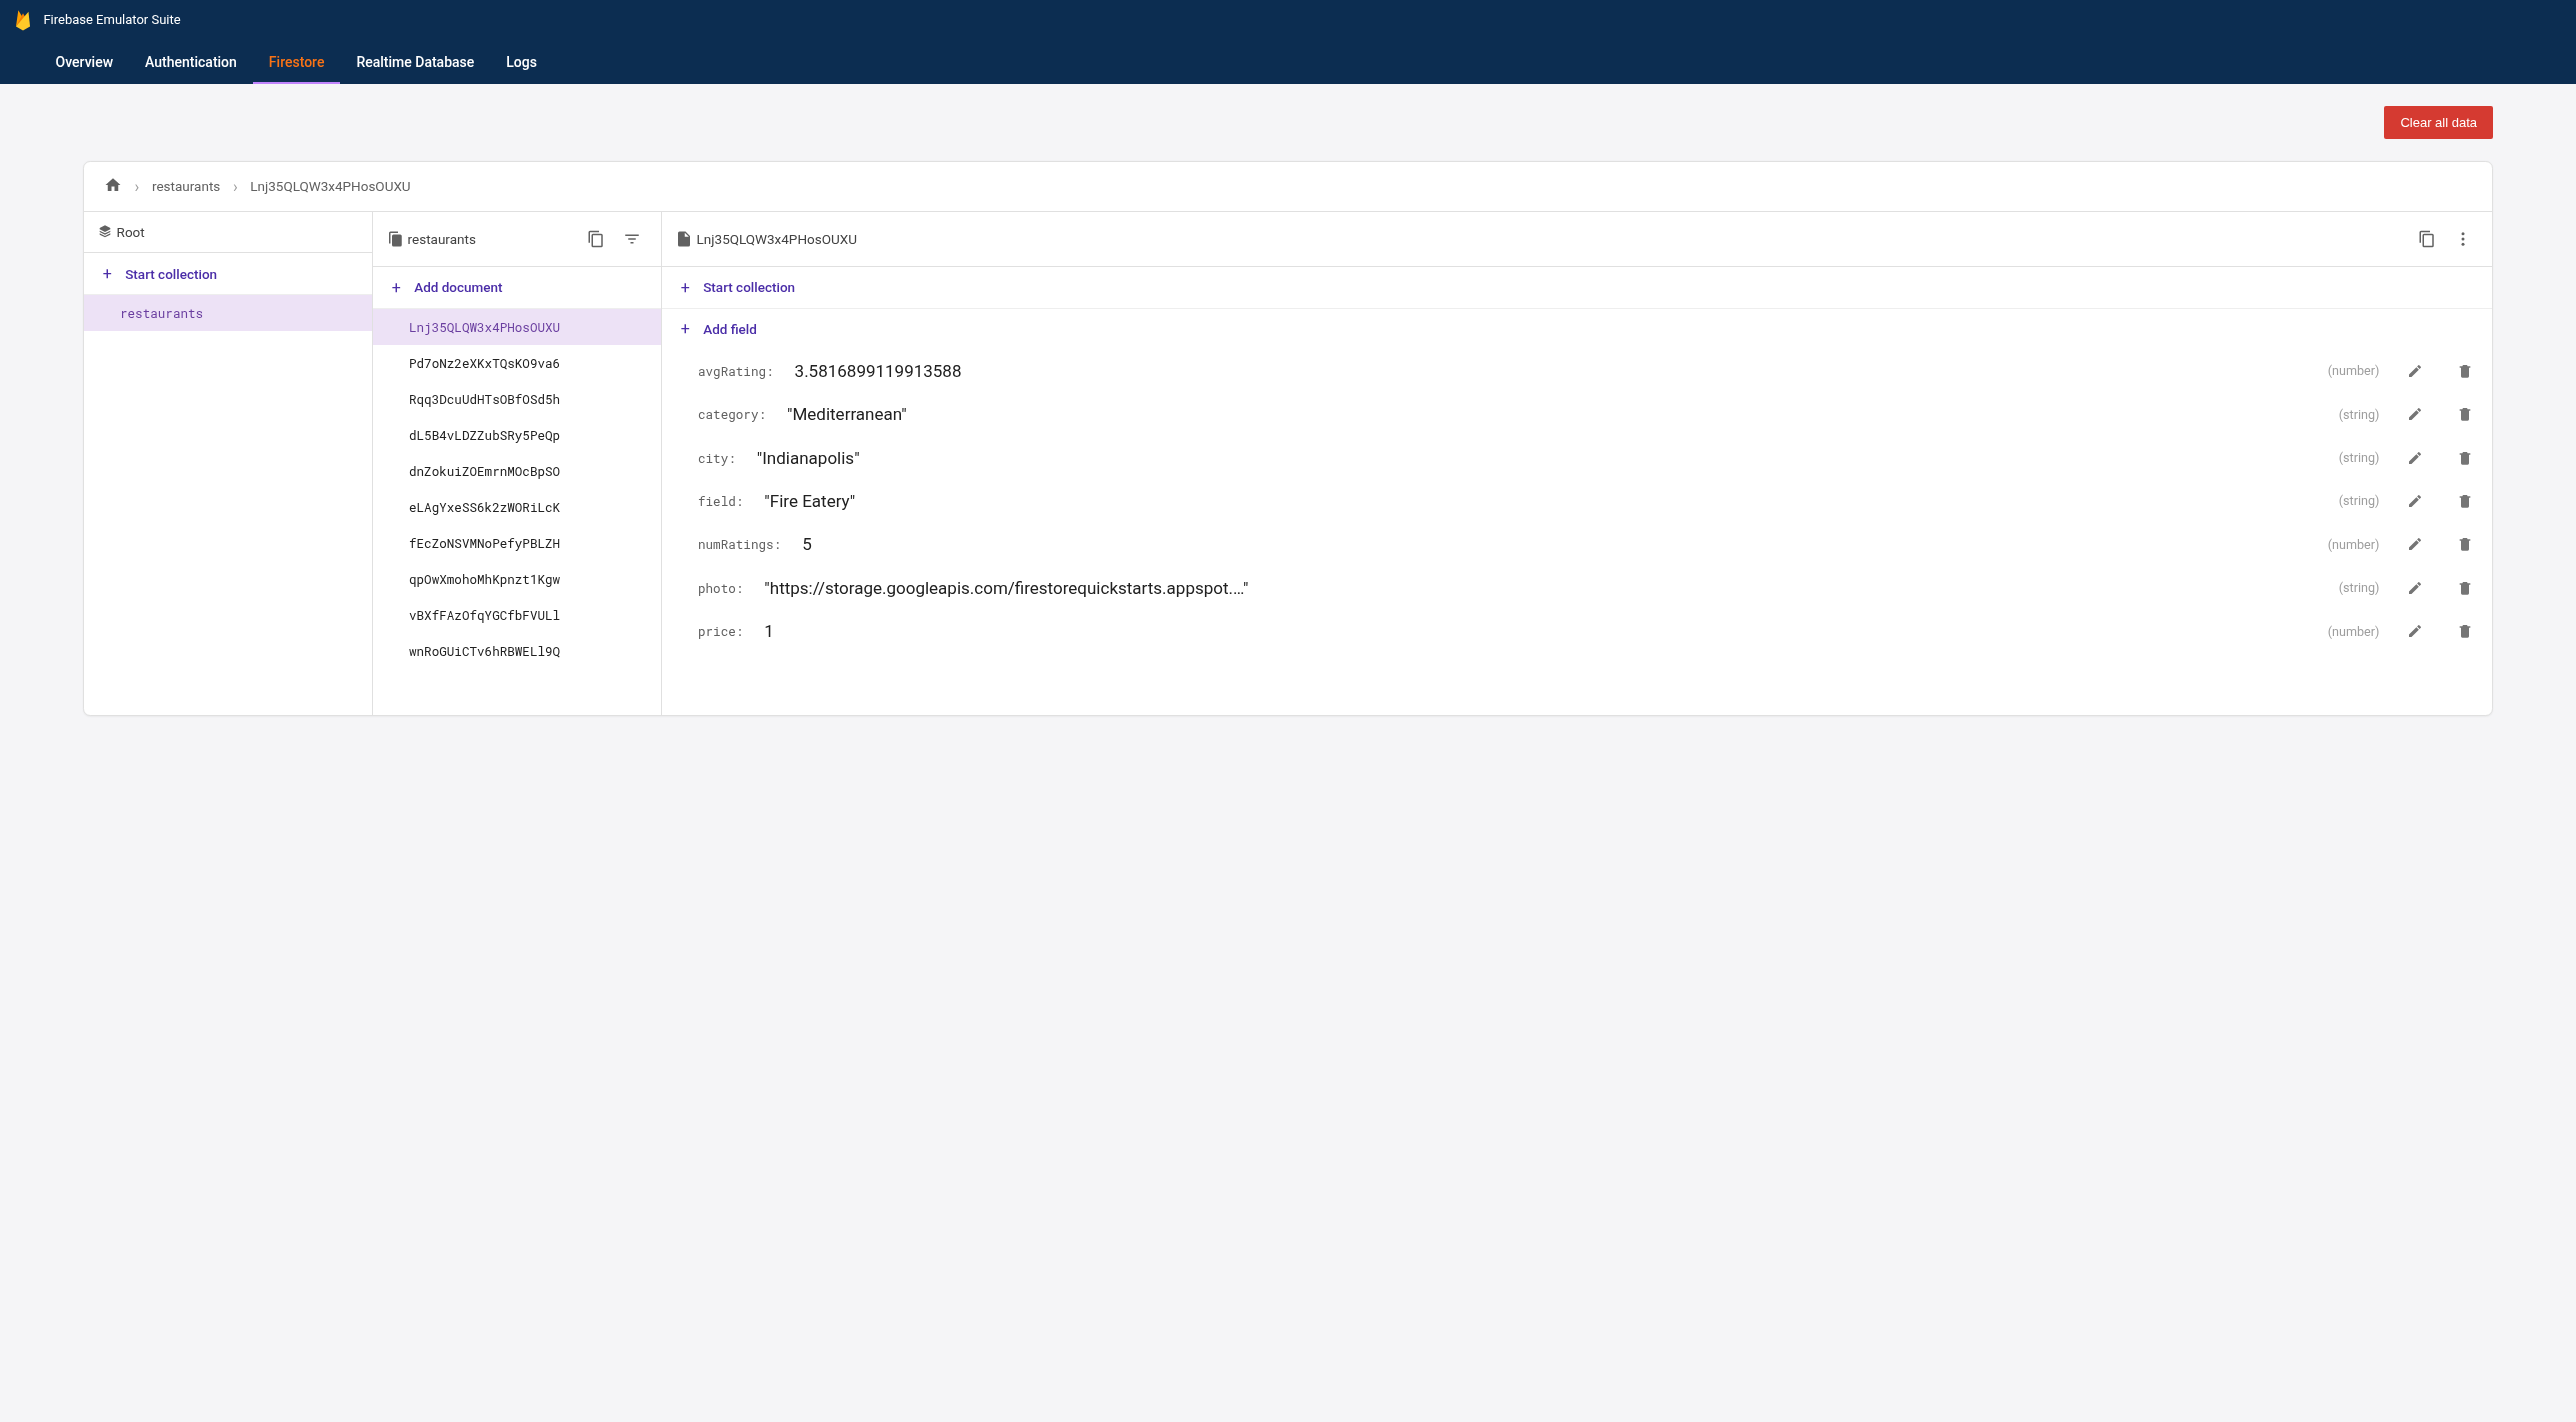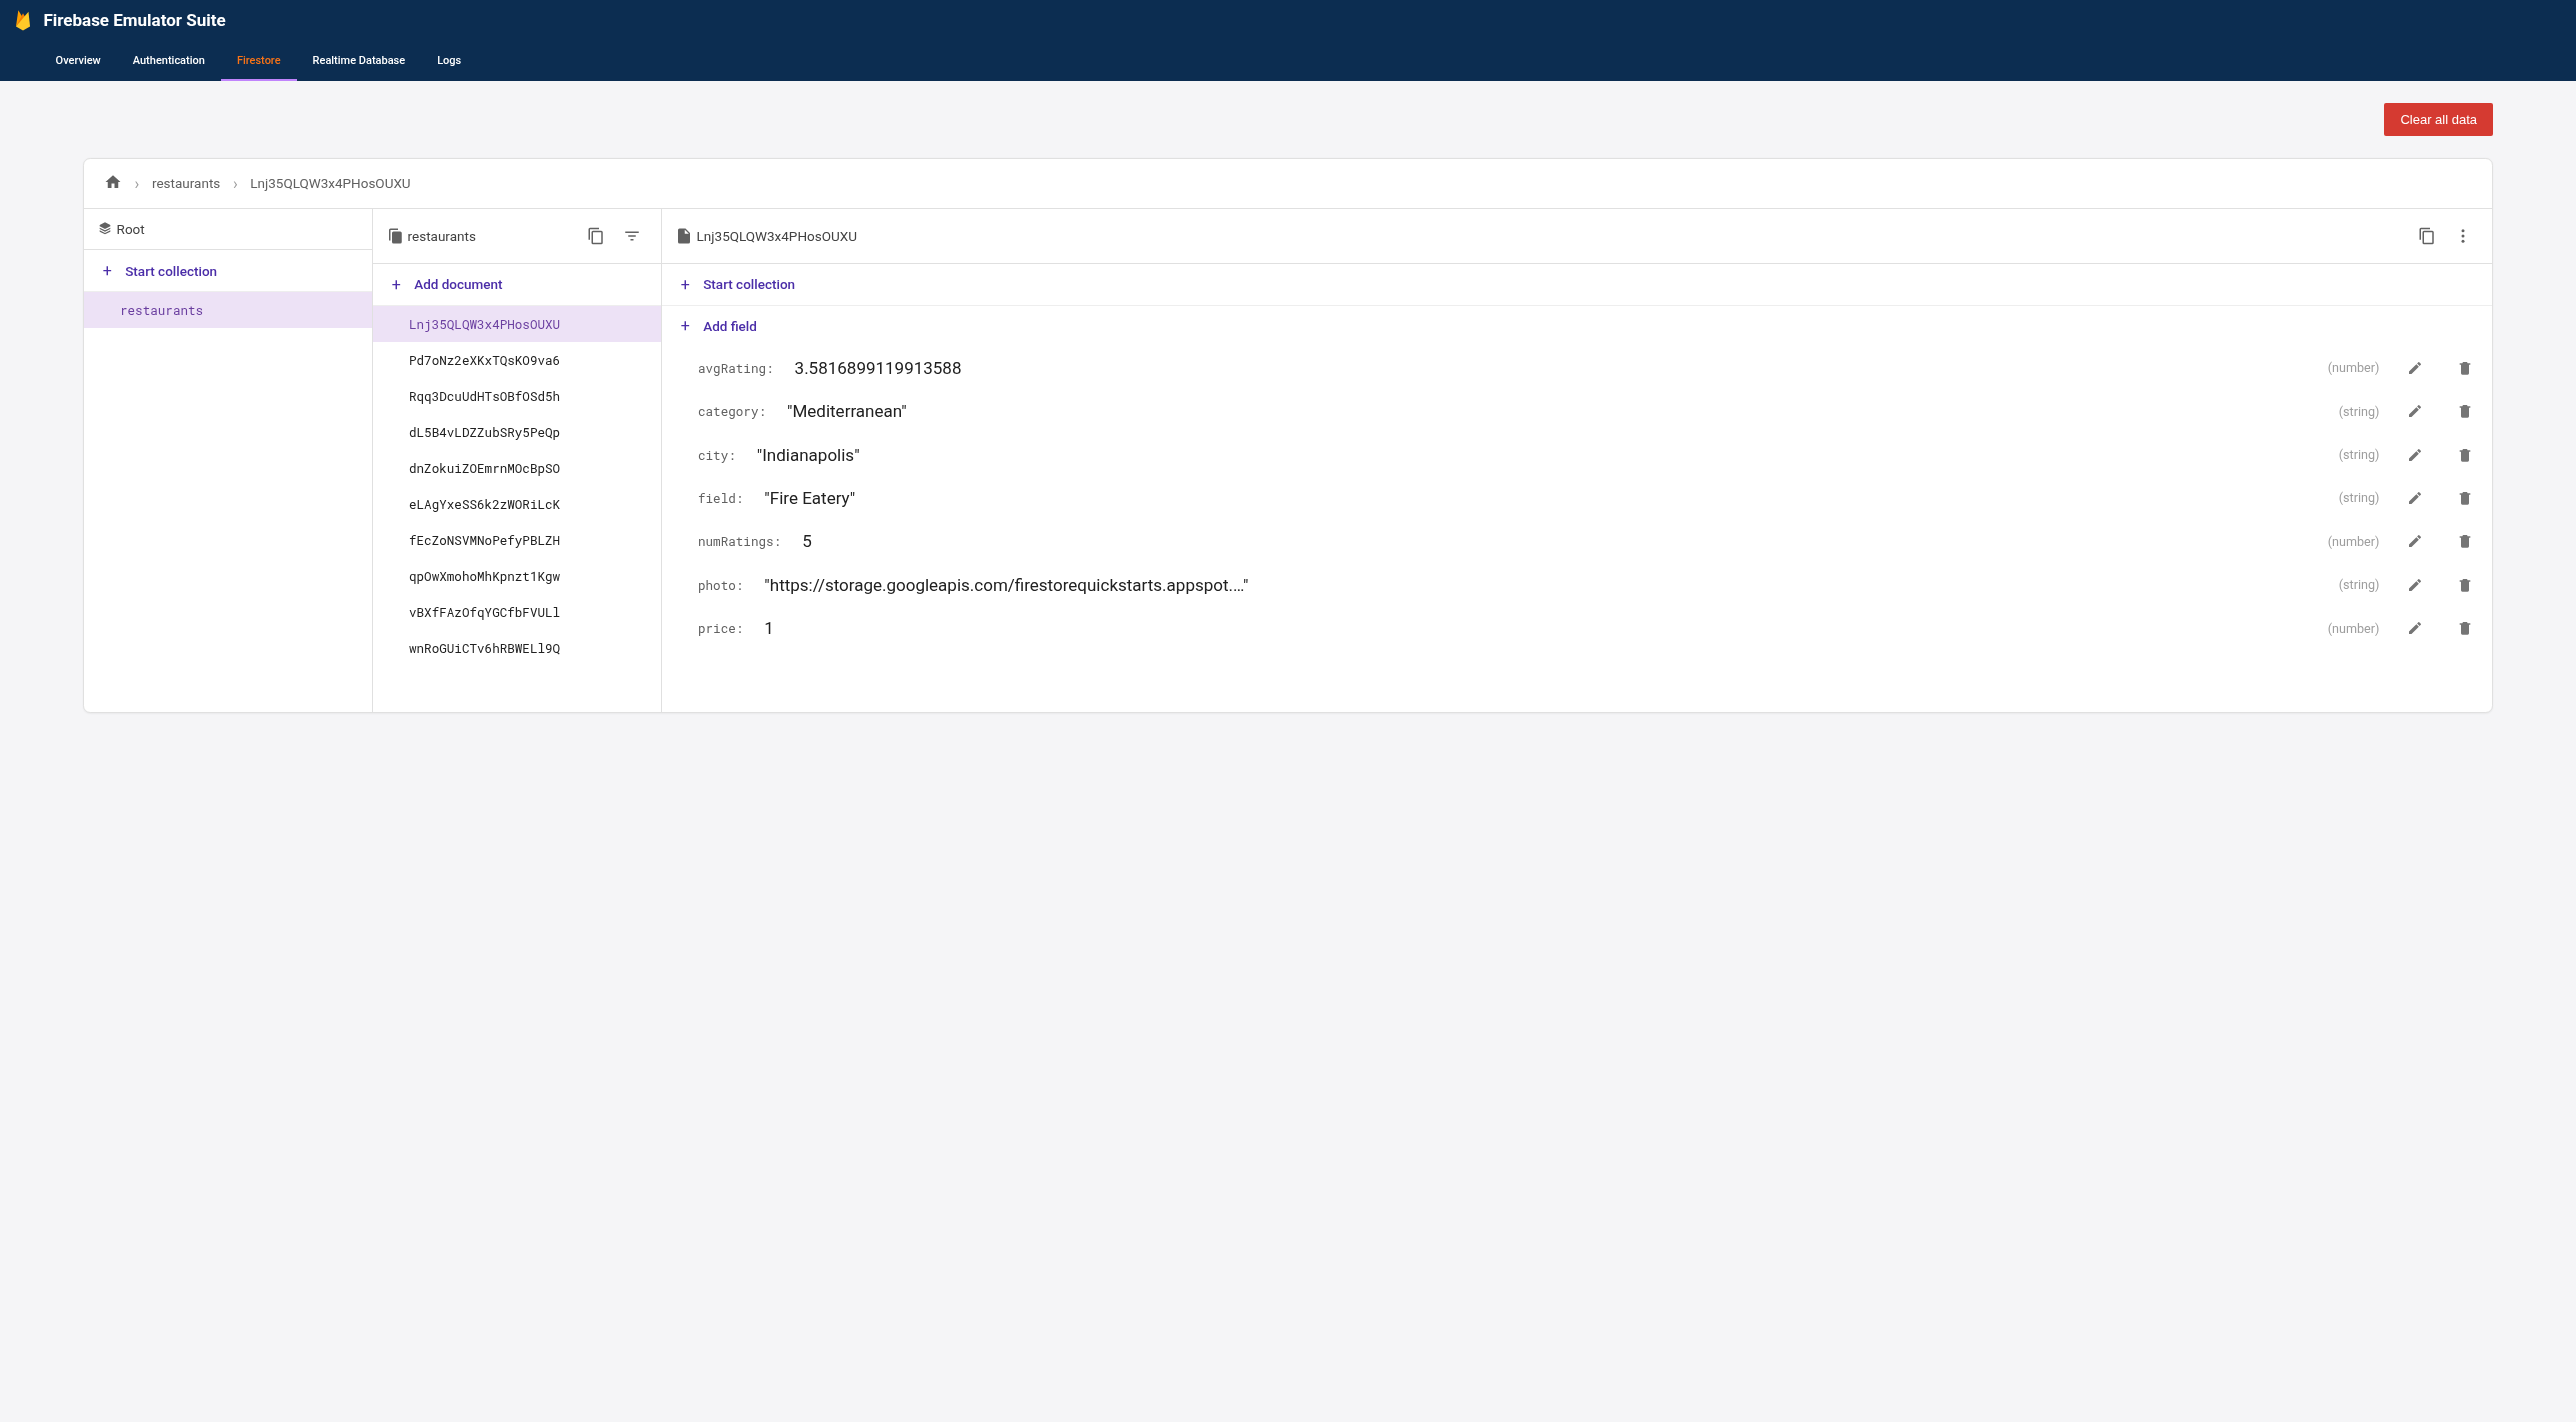--- a/index.html
+++ b/index.html
@@ -1,23 +1,23 @@
 <!DOCTYPE html>
 <html style="font-size:14.4px"><head>
 <meta charset="utf-8">
 <style>
   * { box-sizing: border-box; margin: 0; padding: 0; }
   body { font-family: 'Roboto', 'Segoe UI', Arial, sans-serif; background: #f5f5f7; color: #212121; font-size: 12.6px; }
   
   .header { background: #0c2d51; color: #fff; padding: 7.2px 12.6px 0; }
   .header-top { display: flex; align-items: center; gap: 10.8px; padding-bottom: 3.6px; }
   .logo-icon svg { width: 20px; height: 25px; display: block; }
-  .app-title { font-size: 17px; font-weight: 700; }
+  .app-title { font-size: 13px; font-weight: 400; }
   .tabs { display: flex; gap: 0; margin-top: 5.4px; padding-left: 27px; }
-  .tab { padding: 12.6px 16px; color: #fff; cursor: pointer; font-size: 11px; font-weight: 500; border-bottom: 2.7px solid transparent; }
+  .tab { padding: 12.6px 16px; color: #fff; cursor: pointer; font-size: 14px; font-weight: 500; border-bottom: 2.7px solid transparent; }
   .tab.active { color: #f97316; border-bottom-color: #c084fc; }
   
   .toolbar { display: flex; justify-content: flex-end; padding: 21.6px 83px 0; }
   .clear-btn { background: #d53a31; color: #fff; border: none; padding: 9px 16px; border-radius: 2px; font-size: 13px; font-weight: 500; cursor: pointer; }
   
   .panel { margin: 21.6px 83px; background: #fff; border: 0.9px solid #e0e0e0; border-radius: 7.2px; overflow: hidden; box-shadow: 0 0.9px 1.8px rgba(0,0,0,0.05); }
   
   .breadcrumb { display: flex; align-items: center; gap: 12.6px; padding: 14.4px 20px; border-bottom: 0.9px solid #e0e0e0; color: #616161; font-size: 13.5px; }
   .breadcrumb .home-icon svg { width: 18px; height: 18px; fill: #616161; }
   .breadcrumb .chev { color: #9e9e9e; font-size: 16px; }

